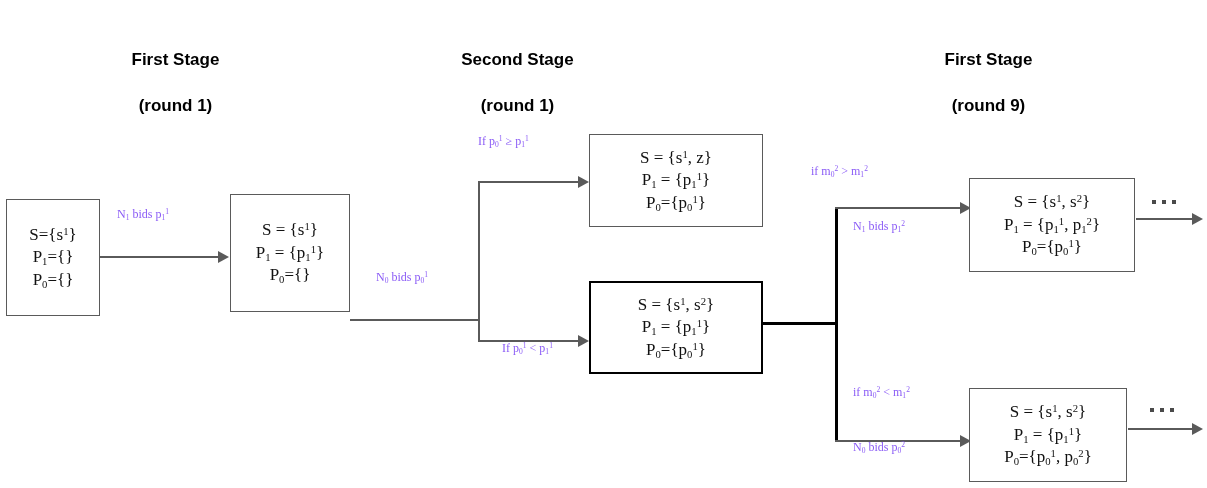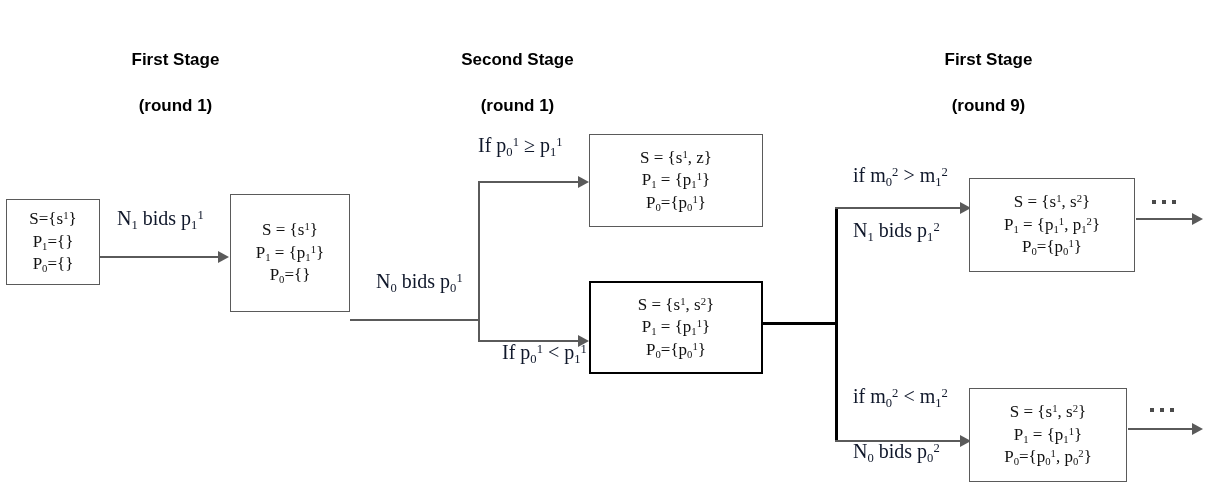--- a/index.html
+++ b/index.html
@@ -56,22 +56,22 @@
   sub, sup {
     font-size: 63%;
     line-height: 0;
   }
   sub { vertical-align: -0.28em; }
   sup { vertical-align: 0.50em; }
 
   
   .edge-label {
     position: absolute;
-    font-size: 20px;
-    color: #0f172a;
+    font-size: 12px;
+    color: #8b5cf6;
     white-space: pre;
     z-index: 4;
   }
 
   
   .hline, .vline {
     position: absolute;
     background: #5a5a5a;
     z-index: 1;
   }
@@ -158,21 +158,21 @@
     <i></i>
       <i></i>
       <i></i>
   </div>
   <div class="ellipsis" style="left:1150px; top:408px;">
     <i></i>
       <i></i>
       <i></i>
   </div>
 
-  <div class="node-box" style="left:6px; top:199px; width:94px; height:86px;">
+  <div class="node-box" style="left:6px; top:199px; width:94px; height:117px;">
     <span class="node-line">S={s<sup>1</sup>}</span>
     <span class="node-line">P<sub>1</sub>={}</span>
     <span class="node-line">P<sub>0</sub>={}</span>
   </div>
 
   <div class="node-box" style="left:230px; top:194px; width:120px; height:118px;">
     <span class="node-line">S = {s<sup>1</sup>}</span>
     <span class="node-line">P<sub>1</sub> = {p<sub>1</sub><sup>1</sup>}</span>
     <span class="node-line">P<sub>0</sub>={}</span>
   </div>
@@ -202,21 +202,21 @@
   </div>
 
   <div class="edge-label" style="left:117px; top:207px;">N<sub>1</sub> bids p<sub>1</sub><sup>1</sup></div>
 
   <div class="edge-label" style="left:364px; top:270px;margin-left:12px;">N<sub>0</sub> bids p<sub>0</sub><sup>1</sup></div>
 
   <div class="edge-label" style="left:478px; top:134px;">If p<sub>0</sub><sup>1</sup> ≥ p<sub>1</sub><sup>1</sup></div>
 
   <div class="edge-label" style="left:478px; top:341px;margin-left:24px;">If p<sub>0</sub><sup>1</sup> &lt; p<sub>1</sub><sup>1</sup></div>
 
-  <div class="edge-label" style="left:853px; top:164px;">if m<sub>0</sub><sup>2</sup> &gt; m<sub>1</sub><sup>2</sup></div>
+  <div class="edge-label" style="left:811px; top:164px;">if m<sub>0</sub><sup>2</sup> &gt; m<sub>1</sub><sup>2</sup></div>
 
   <div class="edge-label" style="left:853px; top:219px;">N<sub>1</sub> bids p<sub>1</sub><sup>2</sup></div>
 
   <div class="edge-label" style="left:853px; top:385px;">if m<sub>0</sub><sup>2</sup> &lt; m<sub>1</sub><sup>2</sup></div>
 
   <div class="edge-label" style="left:853px; top:440px;">N<sub>0</sub> bids p<sub>0</sub><sup>2</sup></div>
 
 </div>
 
 </body></html>

